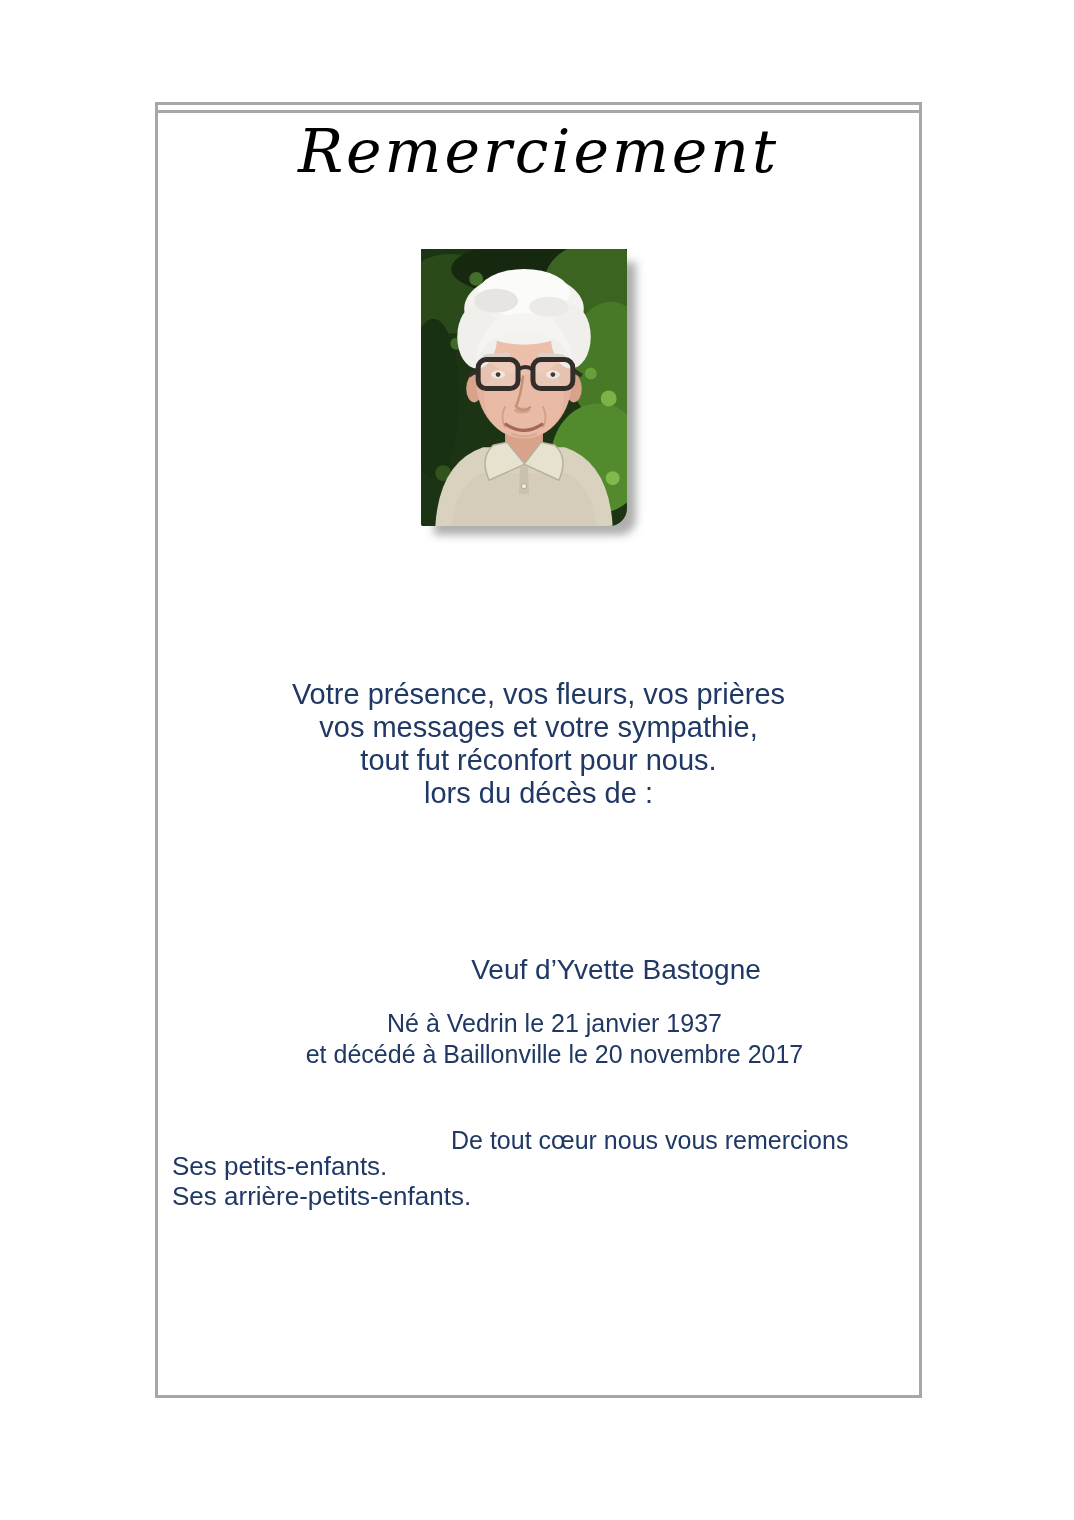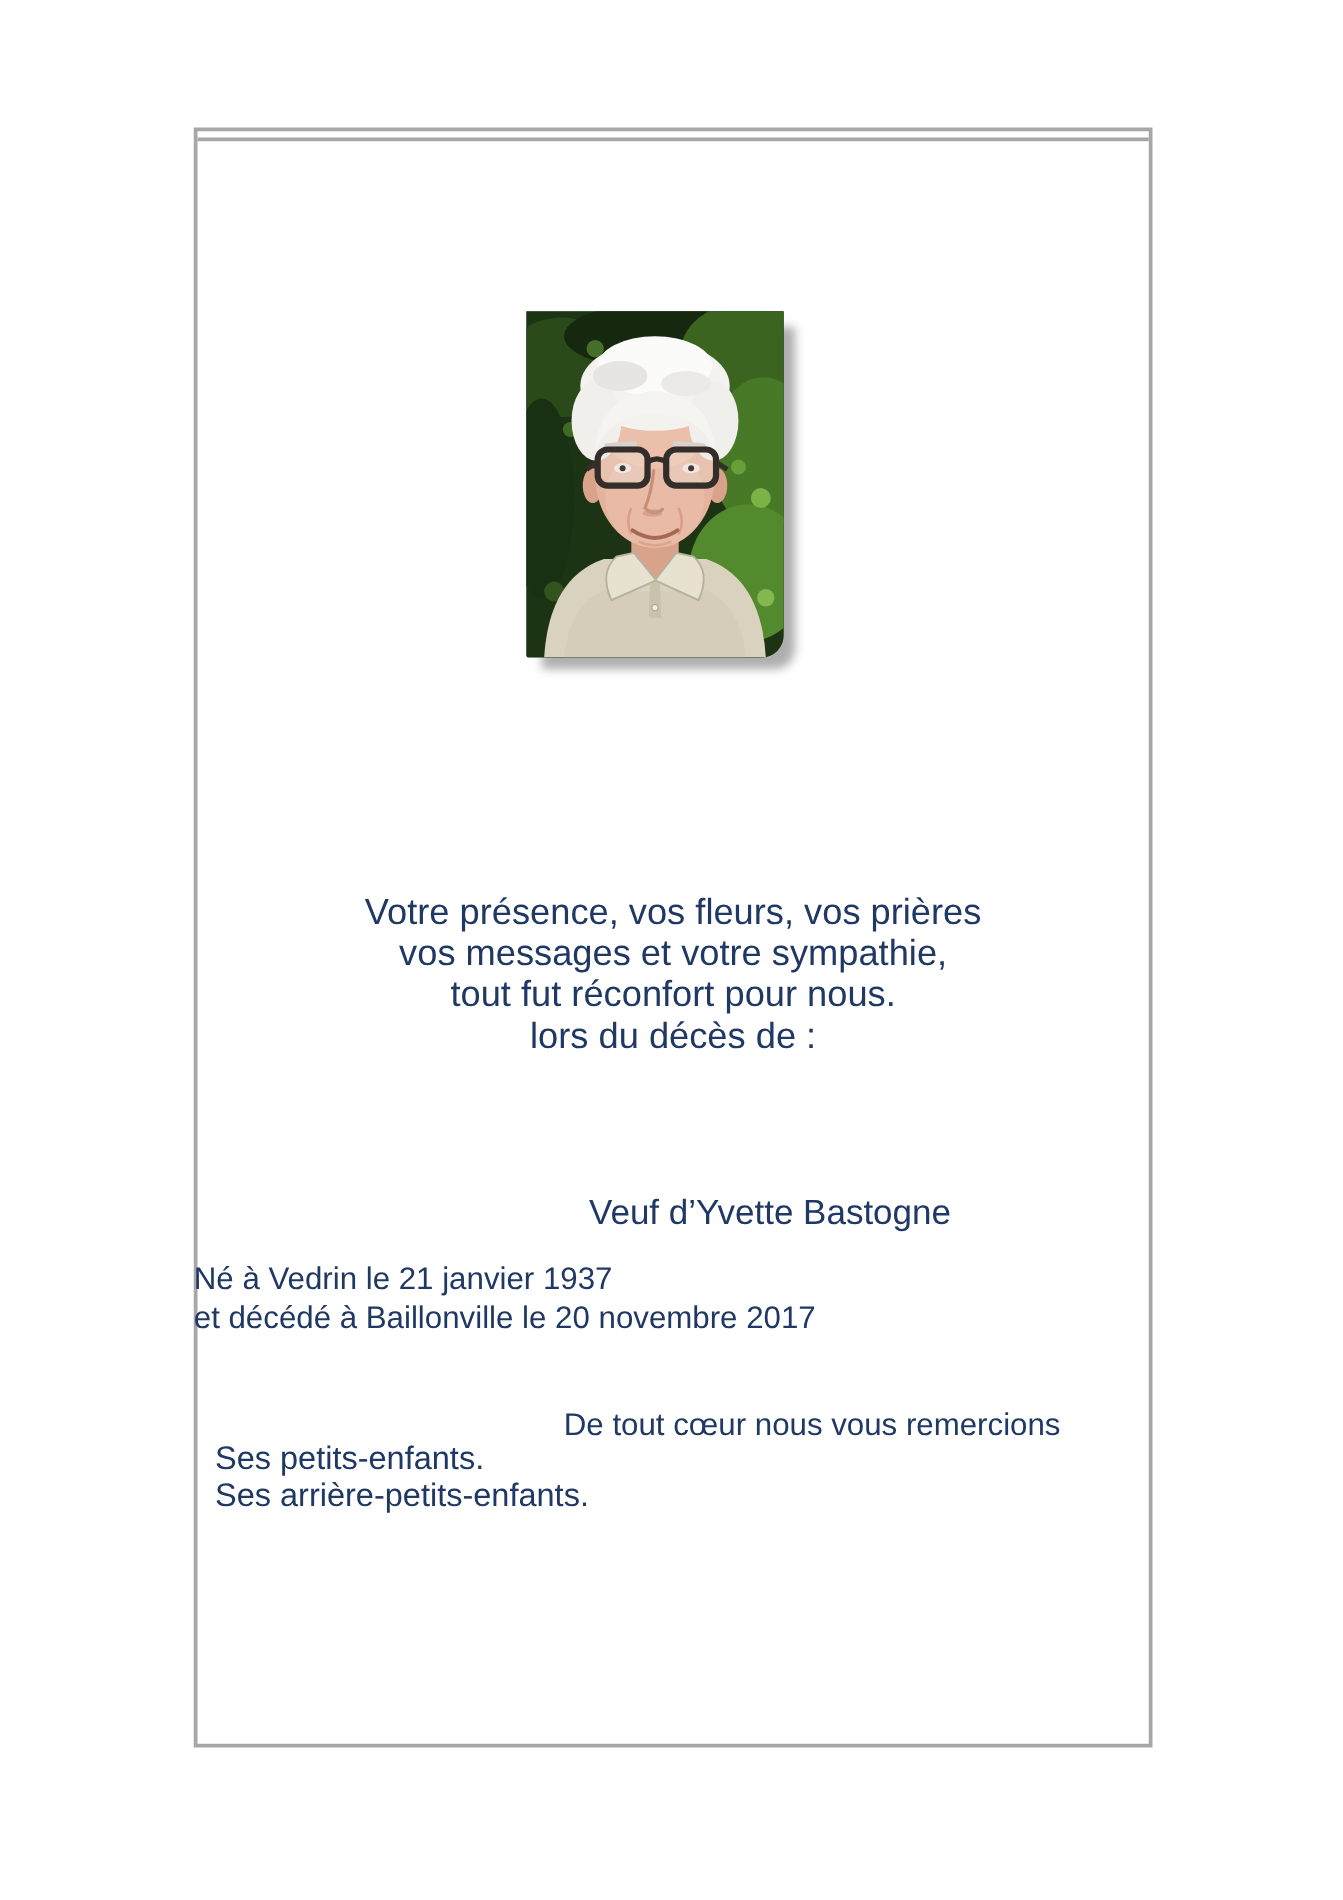--- a/index.html
+++ b/index.html
@@ -47,41 +47,40 @@
     background: #24421c;
   }
   .photo svg { display: block; width: 100%; height: 100%; }
   .intro {
     position: absolute;
     left: 155px; top: 678px;
     width: 767px;
     text-align: center;
     font-size: 29px;
     line-height: 33px;
-    margin-top: 36px;
   }
   .deceased-name {
     position: absolute;
     left: 155px; top: 858px;
     width: 767px;
     text-align: center;
     font-size: 47px;
   }
   .relation {
     position: absolute;
     left: 155px; top: 954px;
     width: 922px;
     text-align: center;
     font-size: 28px;
   }
   .dates {
     position: absolute;
-    left: 155px; top: 1008px;
-    width: 767px;
-    text-align: left;
+    left: 171px; top: 1008px;
+    width: 767px;
+    text-align: center;
     font-size: 25px;
     line-height: 31px;
   }
   .thanks {
     position: absolute;
     left: 451px; top: 1098px;
     font-size: 25px;
     margin-top: 28px;
   }
   .family-list {
@@ -97,20 +96,21 @@
   }
 </style>
 </head>
 <body>
 
 <div class="page">
 
   <div class="frame"></div>
   <div class="frame-inner-topline"></div>
 
+  <div class="title">Remerciement</div>
 
   <div class="photo" role="img" aria-label="Portrait d'un homme âgé aux cheveux blancs avec lunettes, polo beige, devant de la verdure">
     <svg viewBox="0 0 206 278" xmlns="http://www.w3.org/2000/svg">
 
       <rect width="206" height="278" fill="#1d3414"></rect>
       <ellipse cx="28" cy="45" rx="48" ry="40" fill="#2a4a1a"></ellipse>
       <ellipse cx="100" cy="20" rx="70" ry="26" fill="#16280f"></ellipse>
       <ellipse cx="175" cy="35" rx="52" ry="42" fill="#3a6420"></ellipse>
       <ellipse cx="190" cy="115" rx="42" ry="62" fill="#477926"></ellipse>
       <ellipse cx="178" cy="210" rx="48" ry="55" fill="#538a2d"></ellipse>

